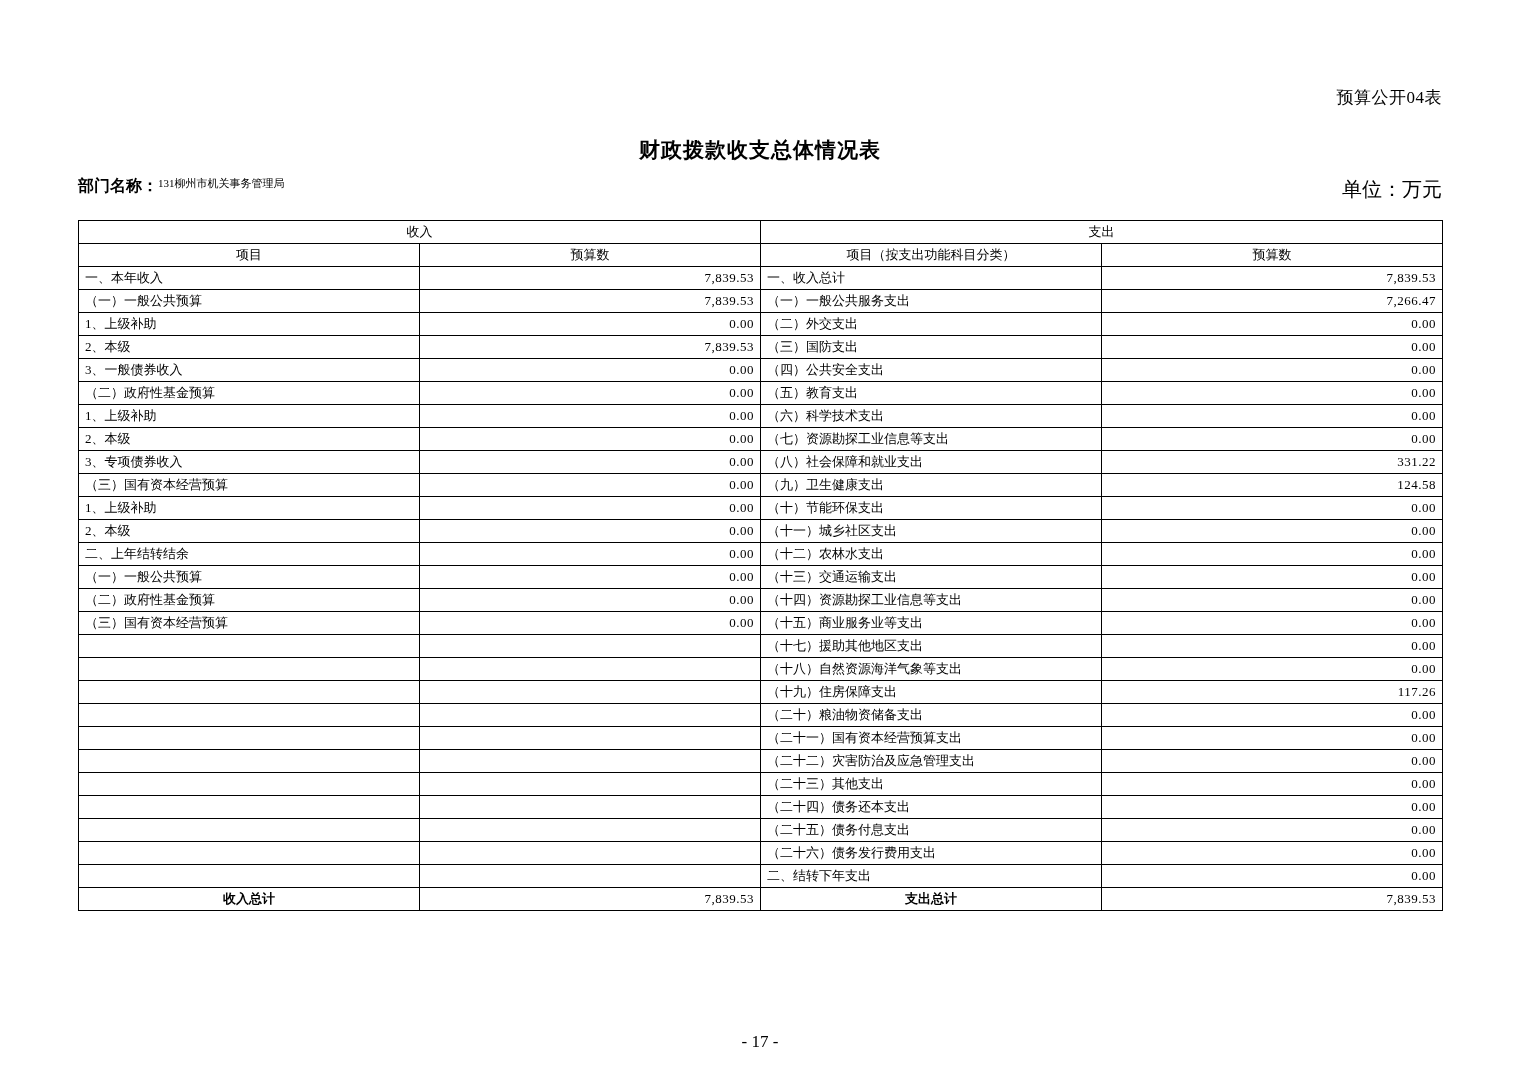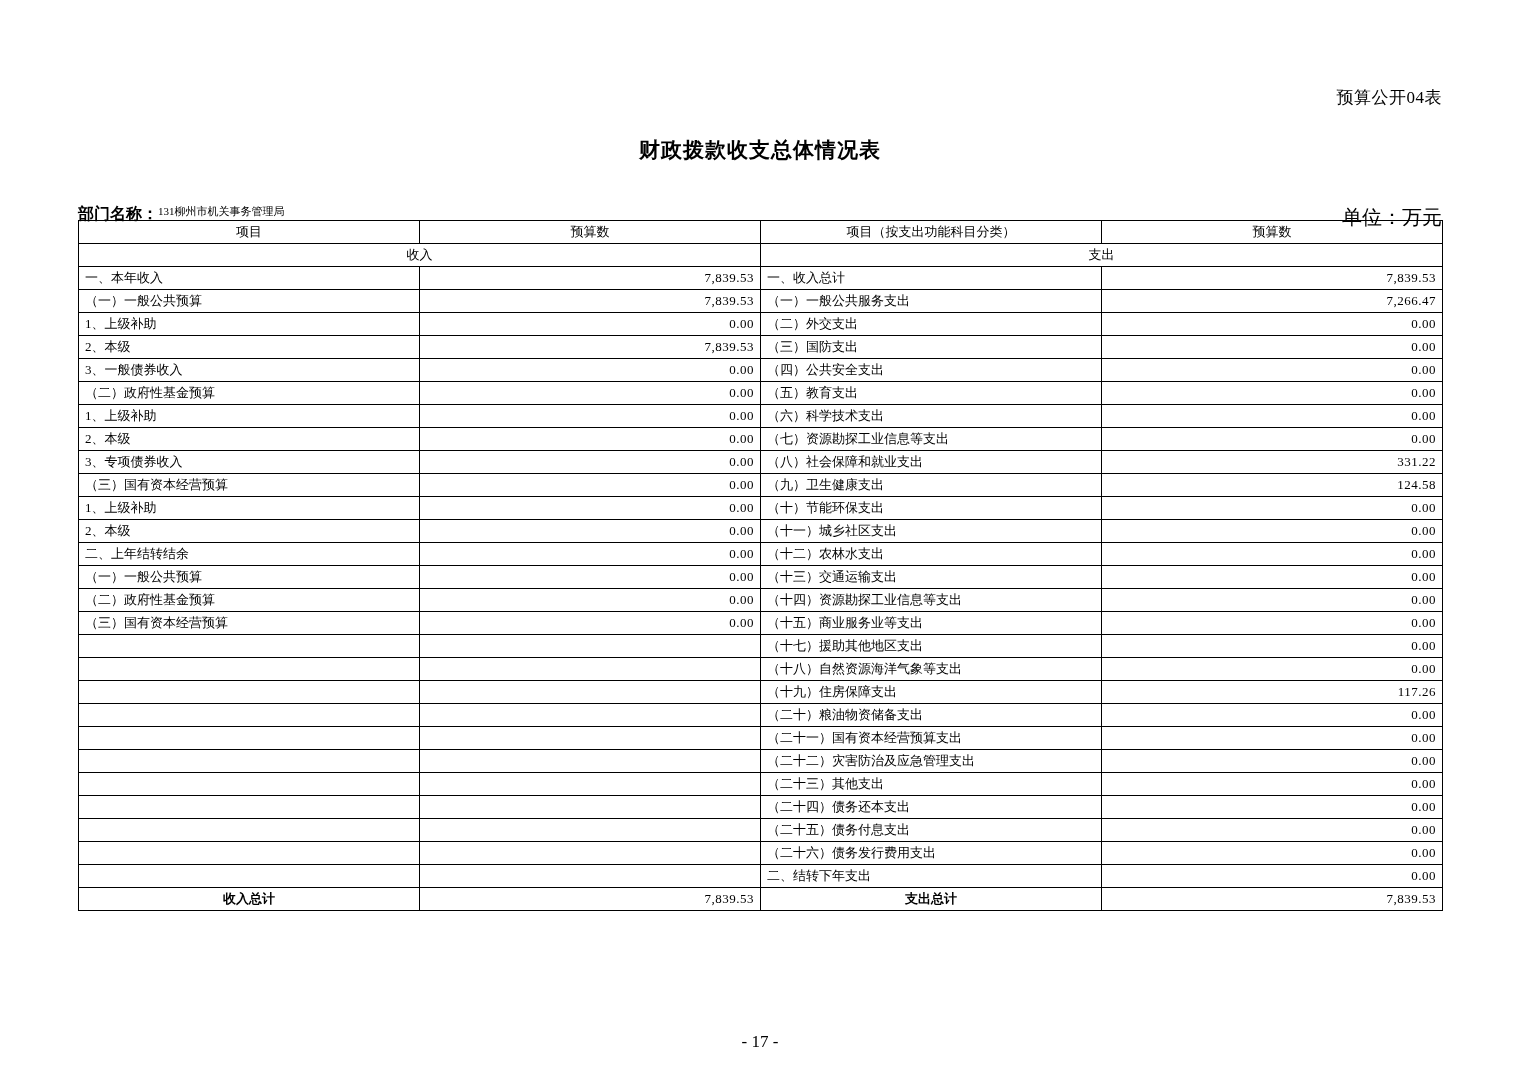--- a/index.html
+++ b/index.html
@@ -33,21 +33,21 @@
     top: 136px;
     left: 0;
     width: 1520px;
     text-align: center;
     font-size: 21px;
     font-weight: bold;
     letter-spacing: 1px;
   }
   .meta-row {
     position: absolute;
-    top: 204px;
+    top: 176px;
     left: 78px;
     width: 1364px;
     height: 22px;
   }
   .dept-label {
     font-size: 16px;
     font-weight: bold;
     float: left;
   }
   .dept-name {
@@ -124,29 +124,29 @@
 
   <table class="main">
     <colgroup>
       <col class="c-item">
         <col class="c-num">
         <col class="c-item">
         <col class="c-num">
     </colgroup>
     <tbody id="table-body">
       <tr>
+        <td class="group-head" colspan="2">收入</td>
+        <td class="group-head" colspan="2">支出</td>
+      </tr>
+      <tr>
         <td class="col-head">项目</td>
         <td class="col-head">预算数</td>
         <td class="col-head">项目（按支出功能科目分类）</td>
         <td class="col-head">预算数</td>
       </tr>
-      <tr>
-        <td class="group-head" colspan="2">收入</td>
-        <td class="group-head" colspan="2">支出</td>
-      </tr>
     <tr>
           <td class="lvl0">一、本年收入</td>
           <td class="num">7,839.53</td>
           <td class="lvl0">一、收入总计</td>
           <td class="num">7,839.53</td>
         </tr>
         <tr>
           <td class="lvl1">（一）一般公共预算</td>
           <td class="num">7,839.53</td>
           <td class="lvl1">（一）一般公共服务支出</td>

